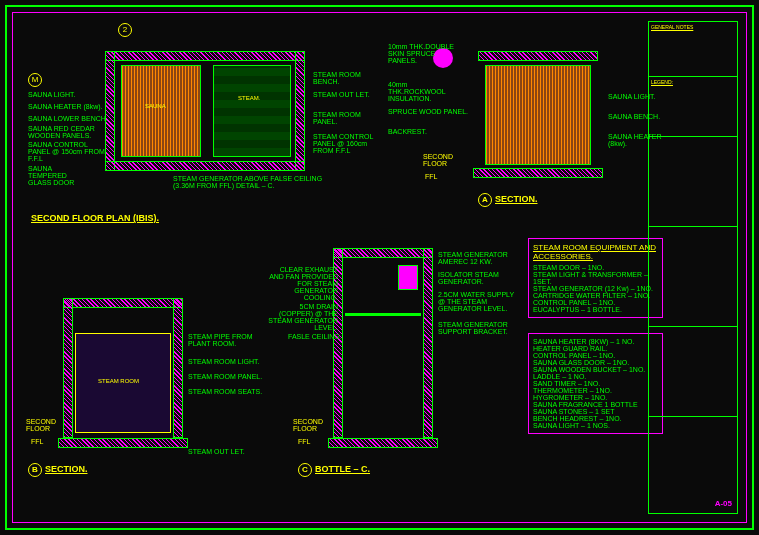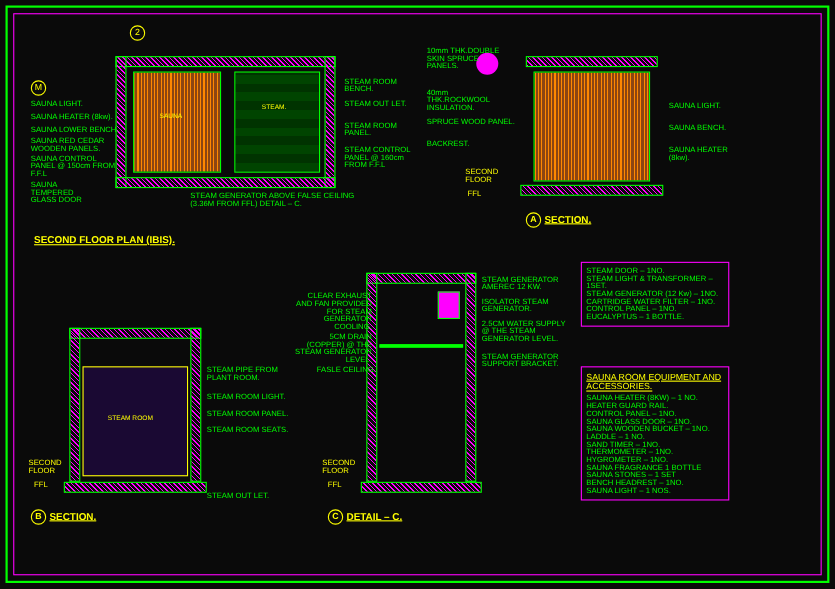--- a/index.html
+++ b/index.html
@@ -97,43 +97,51 @@
 <div class="label" style="left:255px;top:290px;width:70px;white-space:normal;text-align:right">5CM DRAIN (COPPER) @ THE STEAM GENERATOR LEVEL.</div>
 <div class="label" style="left:275px;top:320px;text-align:right">FASLE CEILING.</div>
 <div class="label label-y" style="left:280px;top:405px;width:35px;white-space:normal">SECOND FLOOR</div>
 <div class="label label-y" style="left:285px;top:425px">FFL</div>
 
 <div class="label" style="left:425px;top:238px;width:75px;white-space:normal">STEAM GENERATOR AMEREC 12 KW.</div>
 <div class="label" style="left:425px;top:258px;width:70px;white-space:normal">ISOLATOR STEAM GENERATOR.</div>
 <div class="label" style="left:425px;top:278px;width:85px;white-space:normal">2.5CM WATER SUPPLY @ THE STEAM GENERATOR LEVEL.</div>
 <div class="label" style="left:425px;top:308px;width:75px;white-space:normal">STEAM GENERATOR SUPPORT BRACKET.</div>
 
-<div class="title" style="left:285px;top:450px"><span class="mkr">C</span><span>DETAIL – C.</span></div>
+<div class="title" style="left:285px;top:450px"><span class="mkr">C</span><span>BOTTLE – C.</span></div>
 
 <div class="panel" style="left:515px;top:225px;width:135px">
+<div class="panel-title">STEAM ROOM EQUIPMENT AND ACCESSORIES.</div>
 <div>STEAM DOOR – 1NO.</div>
 <div>STEAM LIGHT &amp; TRANSFORMER – 1SET.</div>
 <div>STEAM GENERATOR (12 Kw) – 1NO.</div>
 <div>CARTRIDGE WATER FILTER – 1NO.</div>
 <div>CONTROL PANEL – 1NO.</div>
 <div>EUCALYPTUS – 1 BOTTLE.</div>
 </div>
 
 <div class="panel" style="left:515px;top:320px;width:135px">
-<div class="panel-title">SAUNA ROOM EQUIPMENT AND ACCESSORIES.</div>
 <div>SAUNA HEATER (8KW) – 1 NO.</div>
 <div>HEATER GUARD RAIL.</div>
 <div>CONTROL PANEL – 1NO.</div>
 <div>SAUNA GLASS DOOR – 1NO.</div>
 <div>SAUNA WOODEN BUCKET – 1NO.</div>
 <div>LADDLE – 1 NO.</div>
 <div>SAND TIMER – 1NO.</div>
 <div>THERMOMETER – 1NO.</div>
 <div>HYGROMETER – 1NO.</div>
 <div>SAUNA FRAGRANCE 1 BOTTLE</div>
 <div>SAUNA STONES – 1 SET</div>
 <div>BENCH HEADREST – 1NO.</div>
 <div>SAUNA LIGHT – 1 NOS.</div>
 </div>
 
+<div class="titleblock">
+<div class="tb-sec" style="height:55px"><span class="label-y" style="text-decoration:underline">GENERAL NOTES</span></div>
+<div class="tb-sec" style="height:60px"><span class="label-y" style="text-decoration:underline">LEGEND:</span></div>
+<div class="tb-sec" style="height:90px"></div>
+<div class="tb-sec" style="height:100px"></div>
+<div class="tb-sec" style="height:90px"></div>
+<div style="position:absolute;bottom:5px;right:5px;color:#ff00ff;font-size:8px;font-weight:bold">A-05</div>
+</div>
 
 </div>
 </div>
 
 </body></html>

